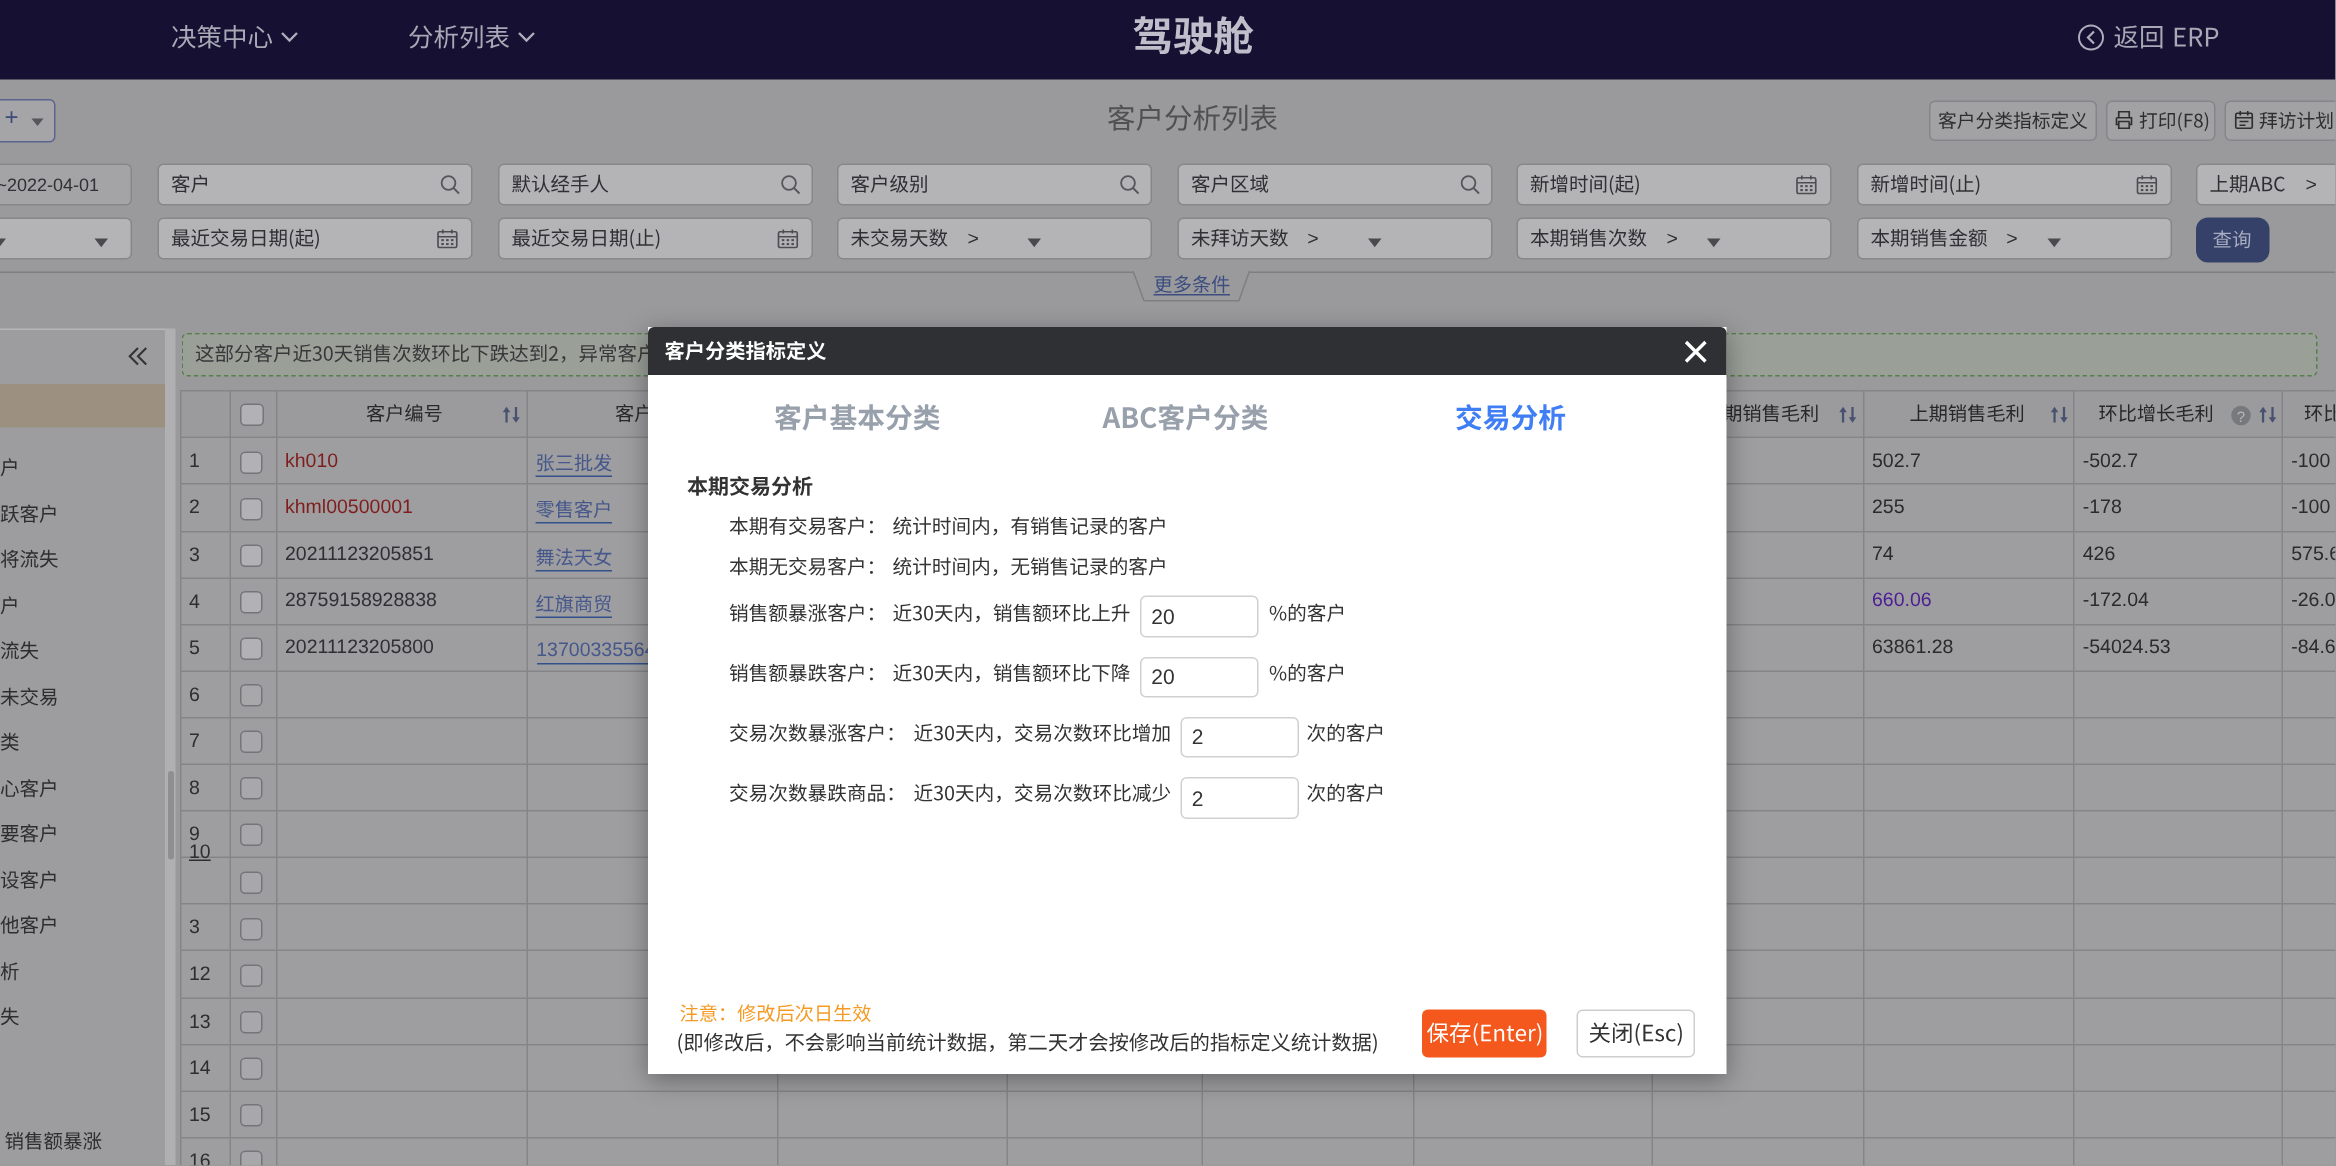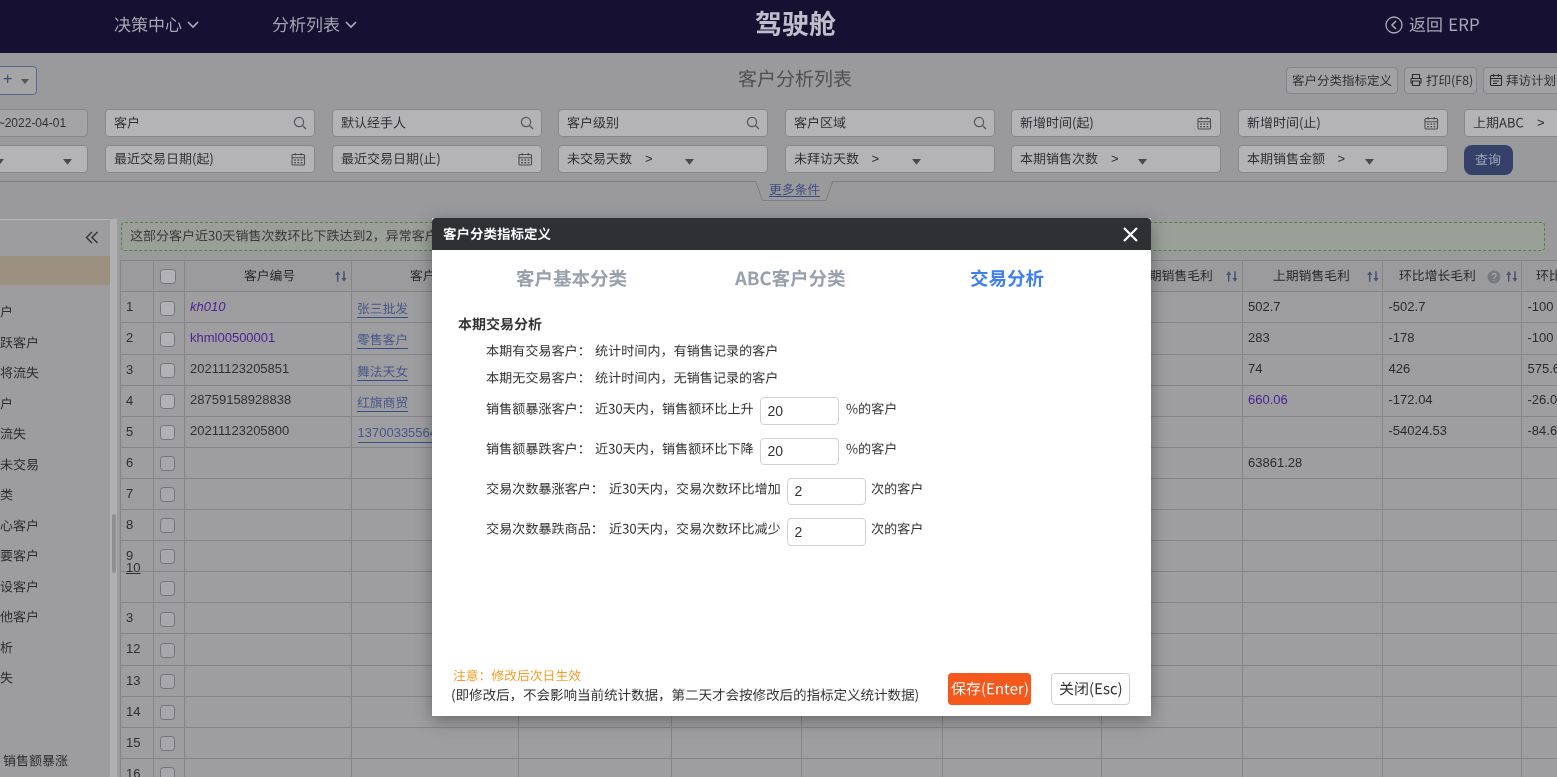--- a/index.html
+++ b/index.html
@@ -863,50 +863,50 @@
       <svg width="25.6" height="16.0" style="display:block;overflow:visible">
         <g transform="translate(0 11.26) scale(0.012800 -0.012800)" fill="#28282a">
           <use href="#g86" x="0"></use>
           <use href="#g87" x="1000"></use>
         </g>
       </svg>
     </div>
 <div class="a" style="left:160.3px;top:268.8px;width:16px;height:15px;background:#b2b2b4;border:1px solid #74747a;border-radius:3.5px"></div>
 <div class="a" style="left:126px;top:299.3px;font-size:13px;color:#2e2e30;white-space:nowrap;">1</div>
 <div class="a" style="left:160.3px;top:300.6px;width:15px;height:15px;background:#b2b2b4;border:1px solid #74747a;border-radius:3.5px"></div>
-<div class="a" style="left:190px;top:298.8px;font-size:13px;color:#4c1d95;white-space:nowrap;font-style:italic;">kh010</div>
+<div class="a" style="left:190px;top:298.8px;font-size:13px;color:#7f1d1d;white-space:nowrap;">kh010</div>
 <div class="a" style="left:357px;top:302.3px">
       <svg width="51.2" height="16.0" style="display:block;overflow:visible">
         <g transform="translate(0 11.26) scale(0.012800 -0.012800)" fill="#46578b">
           <use href="#g107" x="0"></use>
           <use href="#g108" x="1000"></use>
           <use href="#g109" x="2000"></use>
           <use href="#g110" x="3000"></use>
         </g>
       </svg>
     </div>
 <div class="a" style="left:357px;top:317.3px;width:51.2px;height:1px;background:#34508c"></div>
 <div class="a" style="left:1248px;top:298.8px;font-size:13px;color:#2b2b2d;white-space:nowrap;">502.7</div>
 <div class="a" style="left:1388.5px;top:298.8px;font-size:13px;color:#2b2b2d;white-space:nowrap;">-502.7</div>
 <div class="a" style="left:1527.5px;top:298.8px;font-size:13px;color:#2b2b2d;white-space:nowrap;">-100</div>
 <div class="a" style="left:126px;top:330.4px;font-size:13px;color:#2e2e30;white-space:nowrap;">2</div>
 <div class="a" style="left:160.3px;top:331.7px;width:15px;height:15px;background:#b2b2b4;border:1px solid #74747a;border-radius:3.5px"></div>
-<div class="a" style="left:190px;top:329.9px;font-size:13px;color:#4c1d95;white-space:nowrap;">khml00500001</div>
+<div class="a" style="left:190px;top:329.9px;font-size:13px;color:#7f1d1d;white-space:nowrap;">khml00500001</div>
 <div class="a" style="left:357px;top:333.4px">
       <svg width="51.2" height="16.0" style="display:block;overflow:visible">
         <g transform="translate(0 11.26) scale(0.012800 -0.012800)" fill="#46578b">
           <use href="#g111" x="0"></use>
           <use href="#g63" x="1000"></use>
           <use href="#g16" x="2000"></use>
           <use href="#g17" x="3000"></use>
         </g>
       </svg>
     </div>
 <div class="a" style="left:357px;top:348.4px;width:51.2px;height:1px;background:#34508c"></div>
-<div class="a" style="left:1248px;top:329.9px;font-size:13px;color:#2b2b2d;white-space:nowrap;">283</div>
+<div class="a" style="left:1248px;top:329.9px;font-size:13px;color:#2b2b2d;white-space:nowrap;">255</div>
 <div class="a" style="left:1388.5px;top:329.9px;font-size:13px;color:#2b2b2d;white-space:nowrap;">-178</div>
 <div class="a" style="left:1527.5px;top:329.9px;font-size:13px;color:#2b2b2d;white-space:nowrap;">-100</div>
 <div class="a" style="left:126px;top:361.5px;font-size:13px;color:#2e2e30;white-space:nowrap;">3</div>
 <div class="a" style="left:160.3px;top:362.8px;width:15px;height:15px;background:#b2b2b4;border:1px solid #74747a;border-radius:3.5px"></div>
 <div class="a" style="left:190px;top:361px;font-size:13px;color:#303034;white-space:nowrap;">20211123205851</div>
 <div class="a" style="left:357px;top:364.5px">
       <svg width="51.2" height="16.0" style="display:block;overflow:visible">
         <g transform="translate(0 11.26) scale(0.012800 -0.012800)" fill="#46578b">
           <use href="#g112" x="0"></use>
           <use href="#g113" x="1000"></use>
@@ -934,21 +934,21 @@
     </div>
 <div class="a" style="left:357px;top:410.6px;width:51.2px;height:1px;background:#34508c"></div>
 <div class="a" style="left:1248px;top:392.1px;font-size:13px;color:#4c1d95;white-space:nowrap;">660.06</div>
 <div class="a" style="left:1388.5px;top:392.1px;font-size:13px;color:#2b2b2d;white-space:nowrap;">-172.04</div>
 <div class="a" style="left:1527.5px;top:392.1px;font-size:13px;color:#2b2b2d;white-space:nowrap;">-26.06</div>
 <div class="a" style="left:126px;top:423.7px;font-size:13px;color:#2e2e30;white-space:nowrap;">5</div>
 <div class="a" style="left:160.3px;top:425px;width:15px;height:15px;background:#b2b2b4;border:1px solid #74747a;border-radius:3.5px"></div>
 <div class="a" style="left:190px;top:423.2px;font-size:13px;color:#303034;white-space:nowrap;">20211123205800</div>
 <div class="a" style="left:357.5px;top:425.2px;font-size:13px;color:#46578b;white-space:nowrap;">13700335564</div>
 <div class="a" style="left:357.5px;top:441.7px;width:76px;height:1px;background:#34508c"></div>
-<div class="a" style="left:1248px;top:423.2px;font-size:13px;color:#2b2b2d;white-space:nowrap;margin-top:32px;">63861.28</div>
+<div class="a" style="left:1248px;top:423.2px;font-size:13px;color:#2b2b2d;white-space:nowrap;">63861.28</div>
 <div class="a" style="left:1388.5px;top:423.2px;font-size:13px;color:#2b2b2d;white-space:nowrap;">-54024.53</div>
 <div class="a" style="left:1527.5px;top:423.2px;font-size:13px;color:#2b2b2d;white-space:nowrap;">-84.61</div>
 <div class="a" style="left:126px;top:454.8px;font-size:13px;color:#2e2e30;white-space:nowrap;">6</div>
 <div class="a" style="left:160.3px;top:456.1px;width:15px;height:15px;background:#a8a8aa;border:1px solid #74747a;border-radius:3.5px"></div>
 <div class="a" style="left:126px;top:485.9px;font-size:13px;color:#2e2e30;white-space:nowrap;">7</div>
 <div class="a" style="left:160.3px;top:487.2px;width:15px;height:15px;background:#a8a8aa;border:1px solid #74747a;border-radius:3.5px"></div>
 <div class="a" style="left:126px;top:517px;font-size:13px;color:#2e2e30;white-space:nowrap;">8</div>
 <div class="a" style="left:160.3px;top:518.3px;width:15px;height:15px;background:#a8a8aa;border:1px solid #74747a;border-radius:3.5px"></div>
 <div class="a" style="left:126px;top:548.1px;font-size:13px;color:#2e2e30;white-space:nowrap;">9</div>
 <div class="a" style="left:160.3px;top:549.4px;width:15px;height:15px;background:#a8a8aa;border:1px solid #74747a;border-radius:3.5px"></div>

